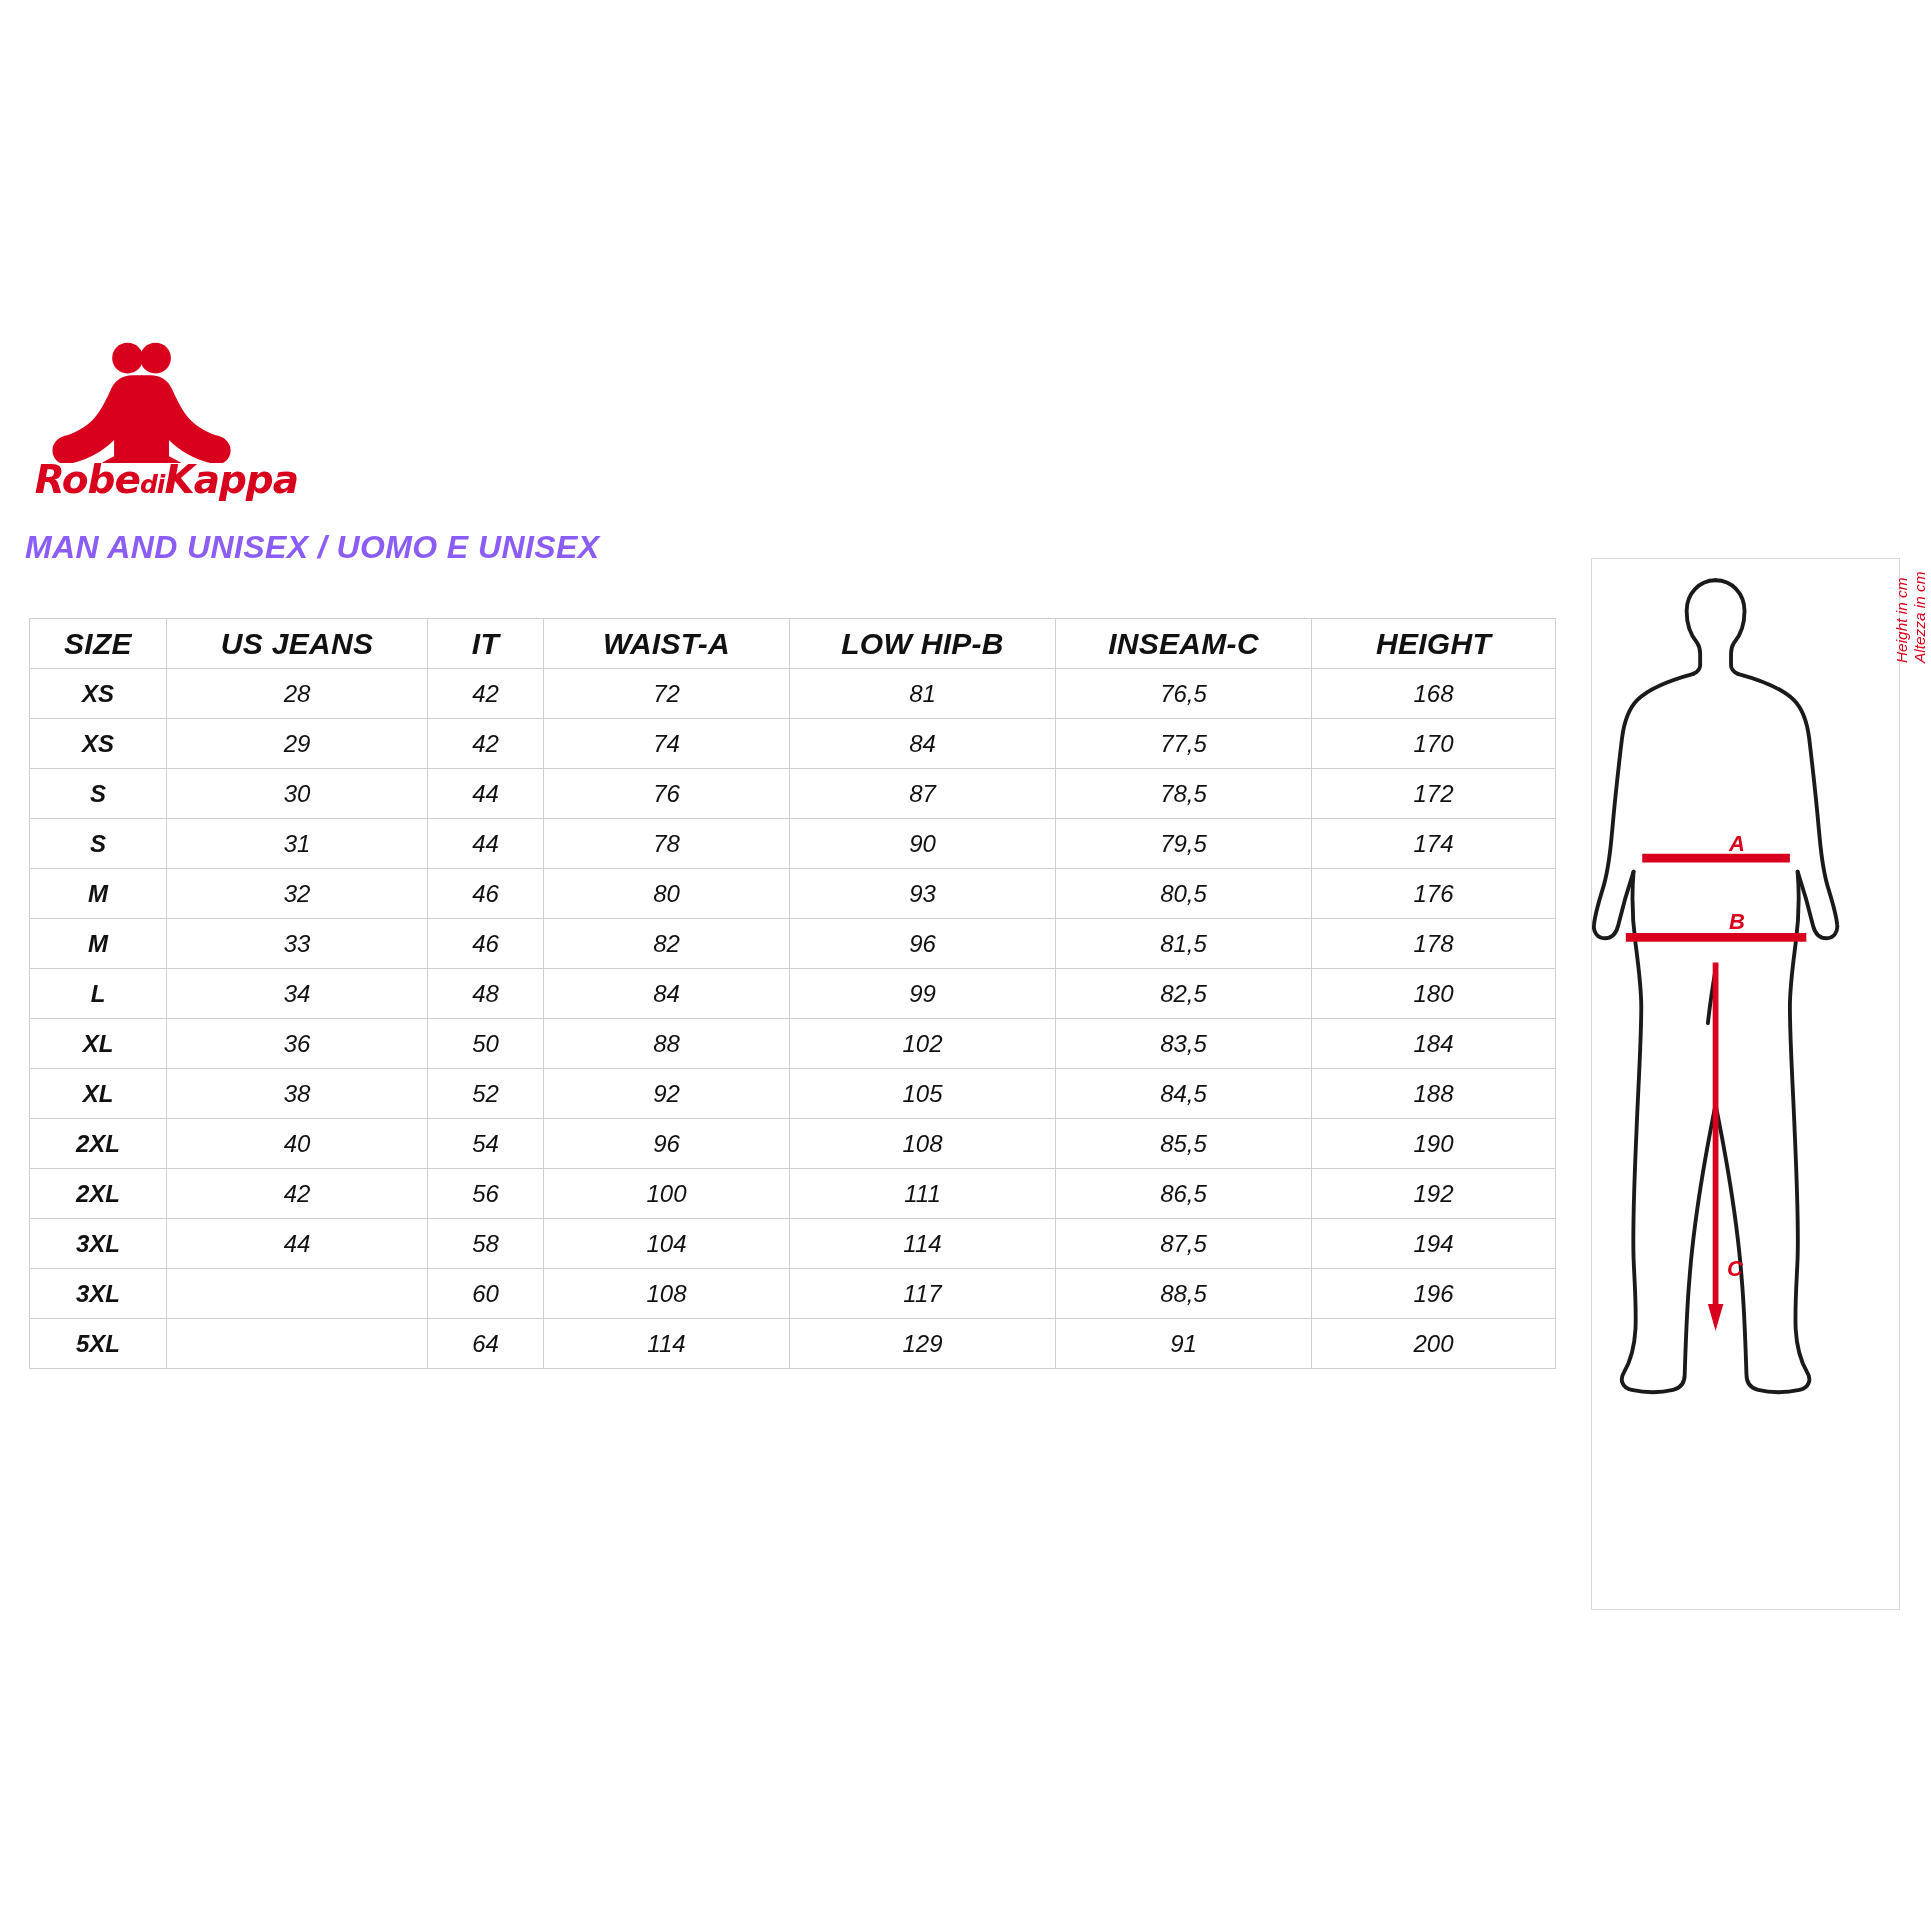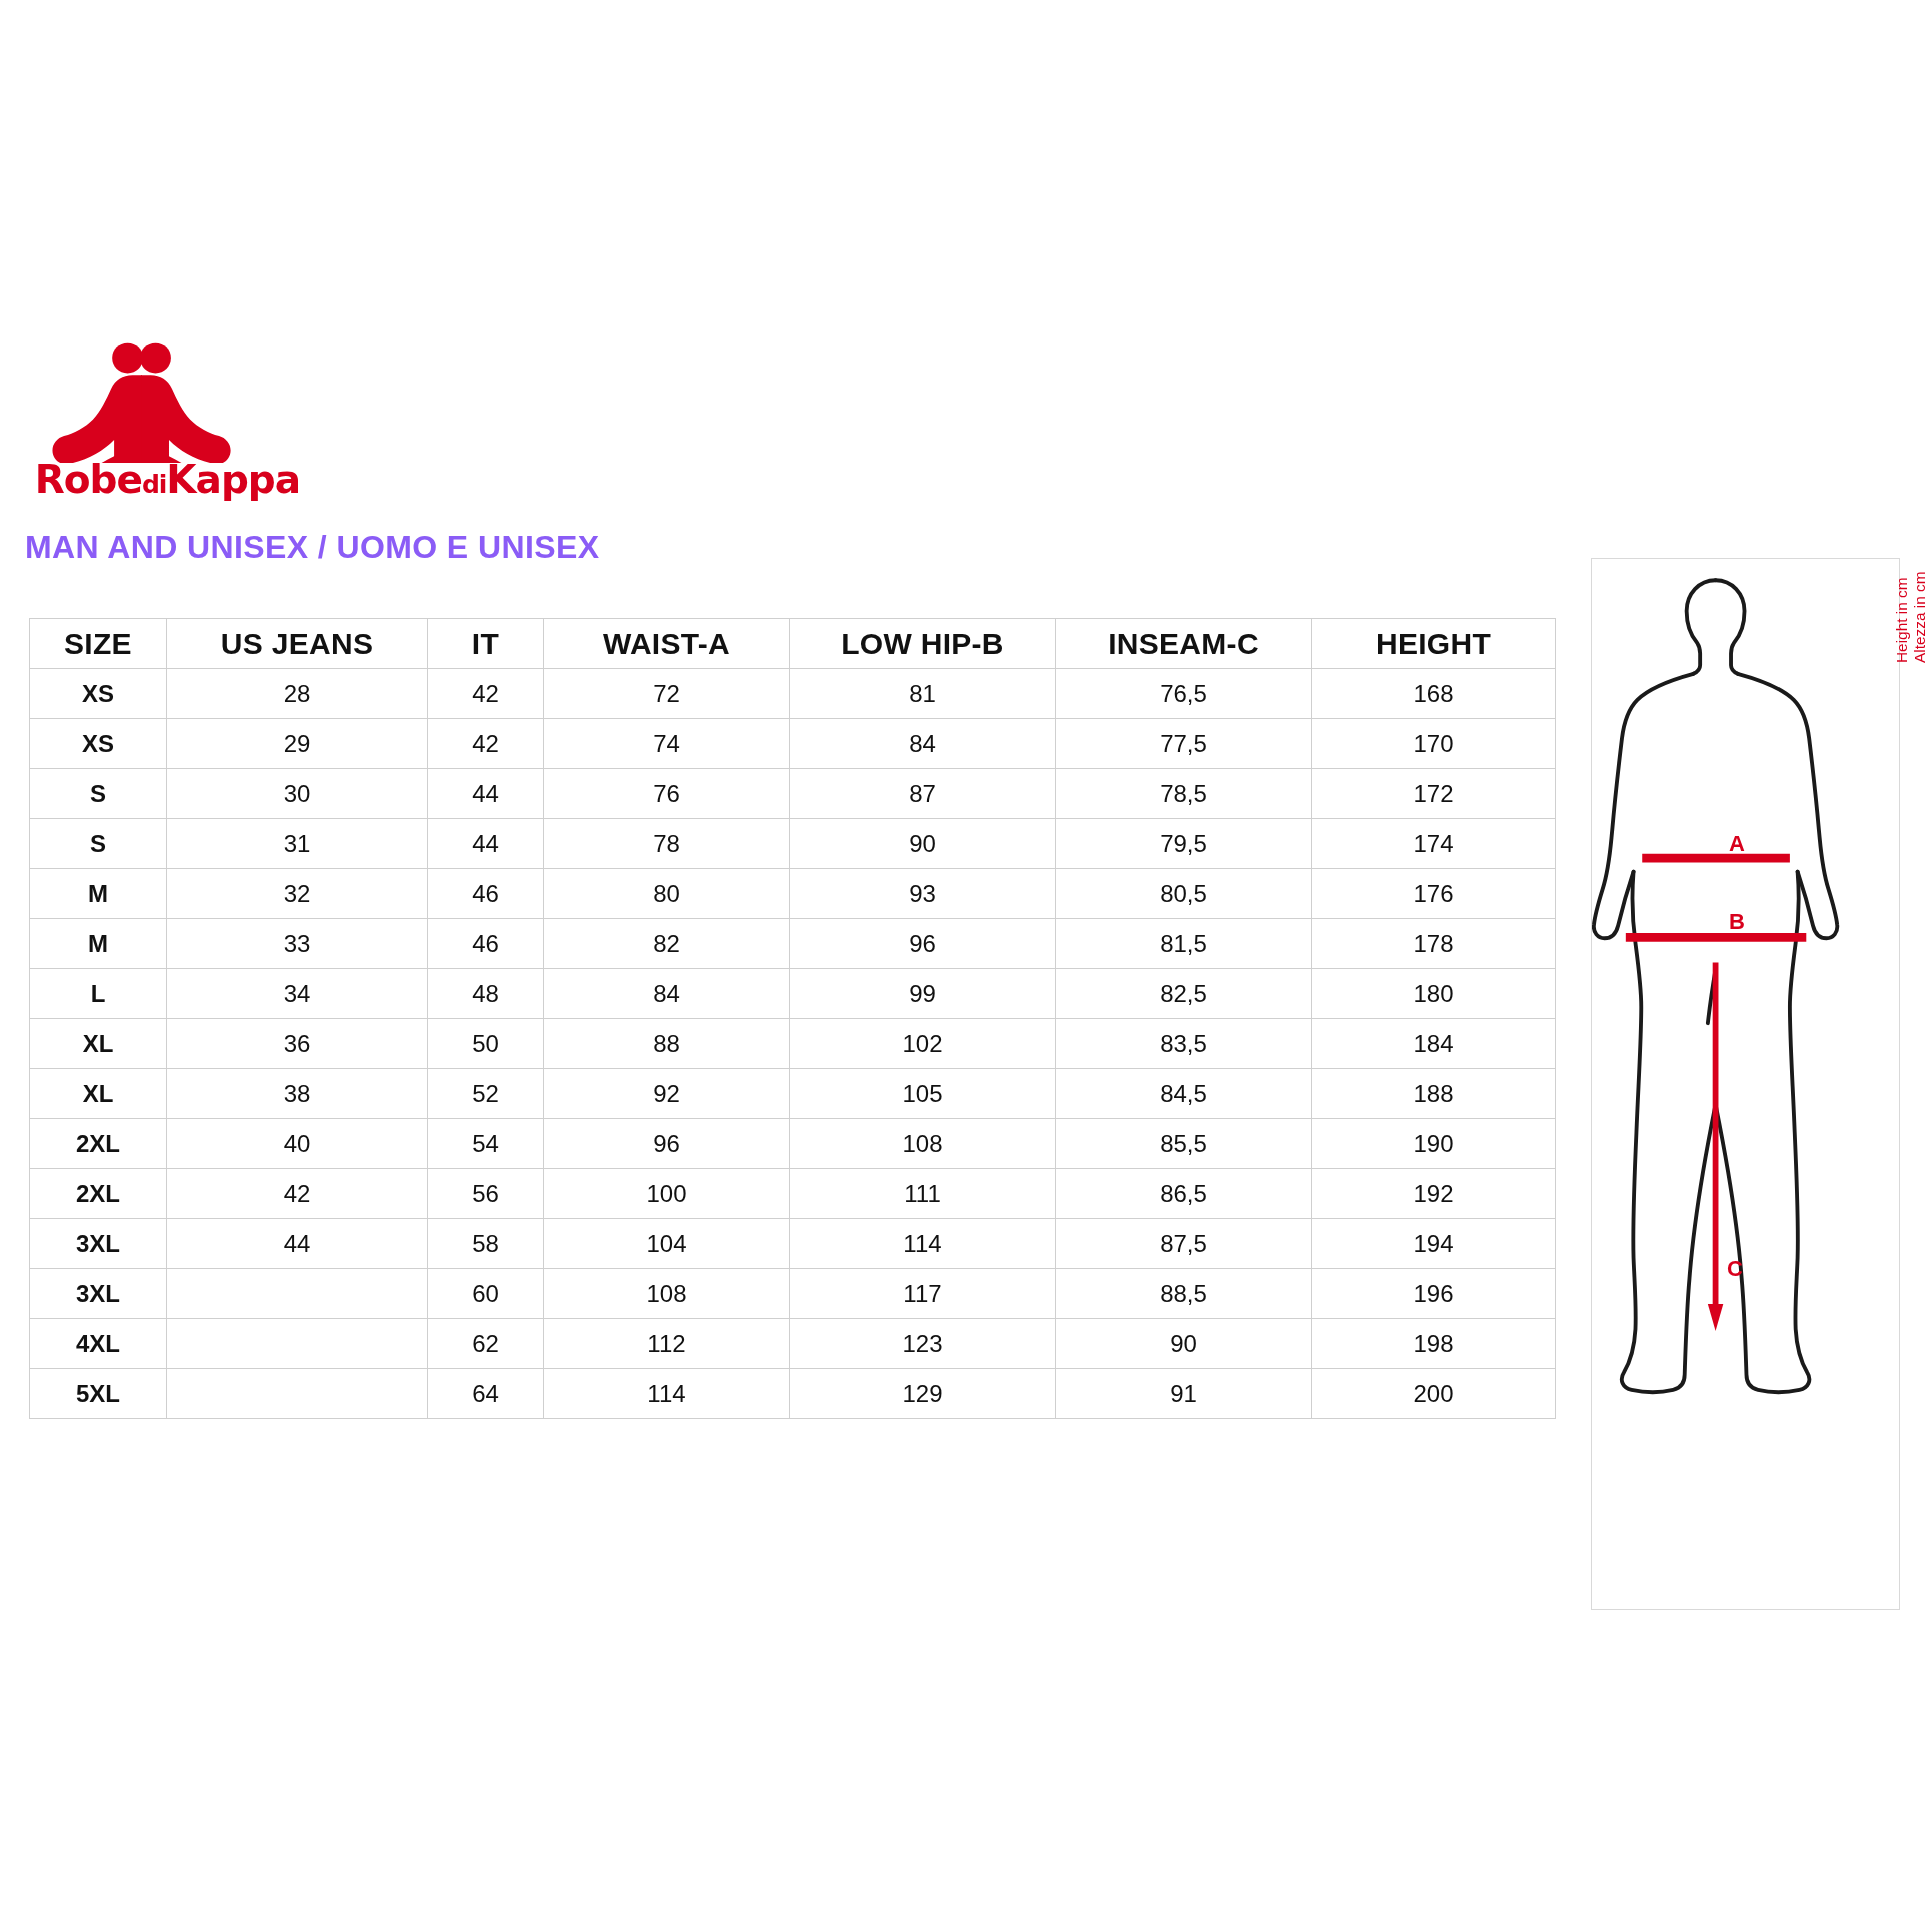--- a/index.html
+++ b/index.html
@@ -14,20 +14,21 @@
     color: #000000;
     position: relative;
     overflow: hidden;
   }
 
   .page {
     position: absolute;
     left: 0; top: 0;
     width: 1931px;
     height: 1931px;
+    font-style: italic;
   }
 
   
   .logo-block {
     position: absolute;
     left: 27px;
     top: 333px;
     width: 280px;
     height: 174px;
   }
@@ -303,29 +304,20 @@
       <tr>
           <td class="sizecell">3XL</td>
           <td></td>
           <td>60</td>
           <td>108</td>
           <td>117</td>
           <td>88,5</td>
           <td>196</td>
         </tr>
       <tr>
-          <td class="sizecell">4XL</td>
-          <td></td>
-          <td>62</td>
-          <td>112</td>
-          <td>123</td>
-          <td>90</td>
-          <td>198</td>
-        </tr>
-      <tr>
           <td class="sizecell">5XL</td>
           <td></td>
           <td>64</td>
           <td>114</td>
           <td>129</td>
           <td>91</td>
           <td>200</td>
         </tr>
     </tbody>
   </table>

